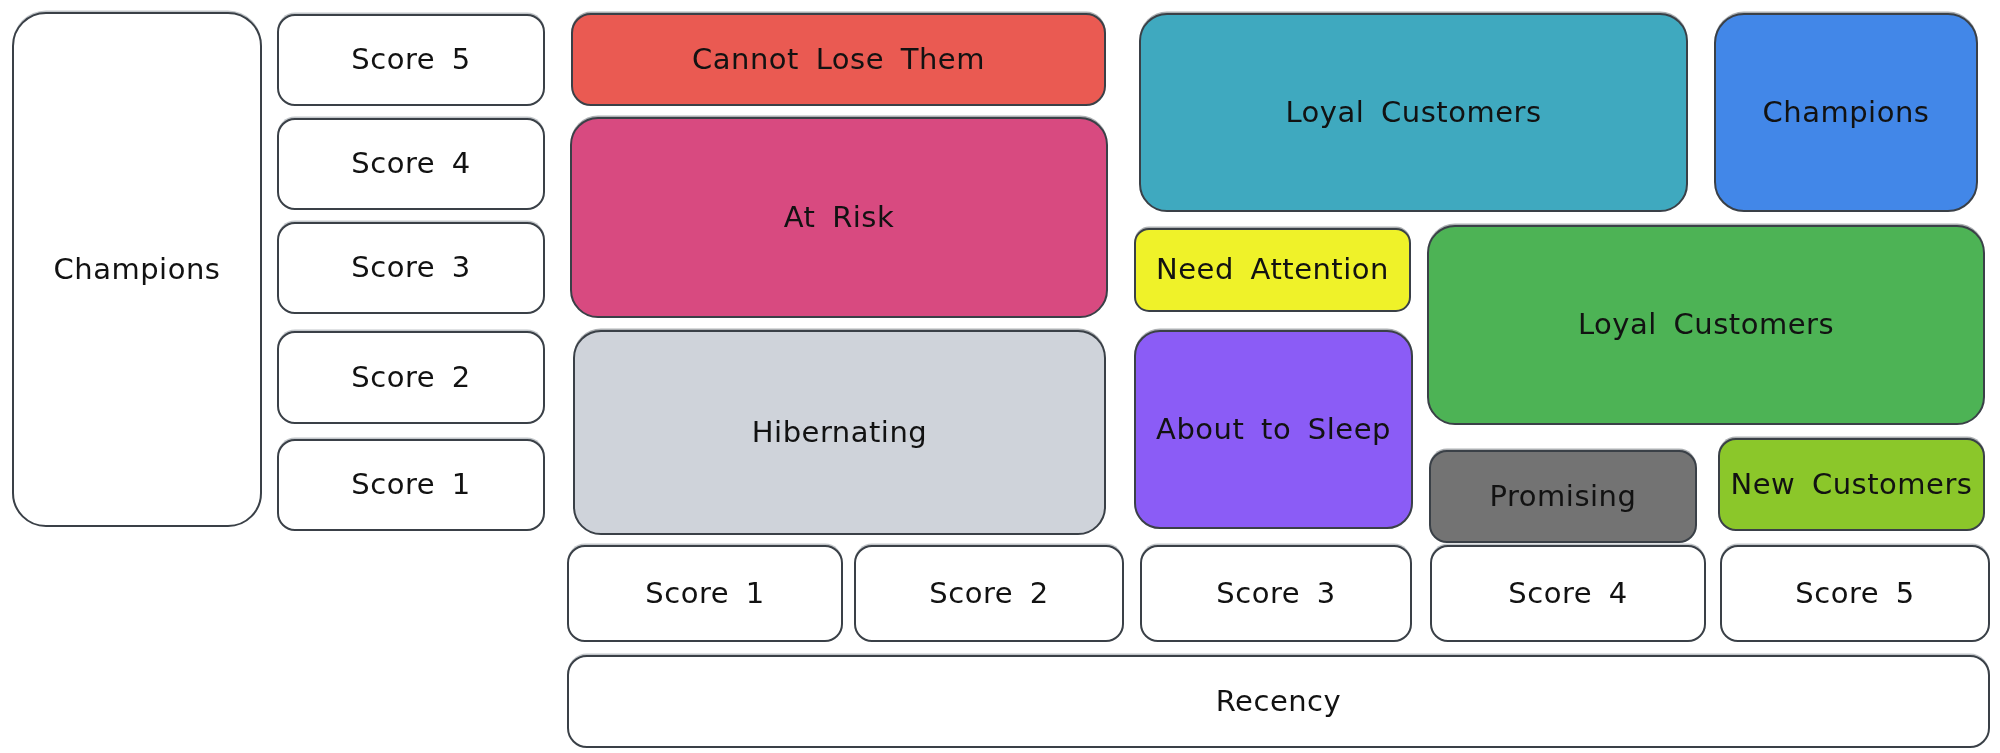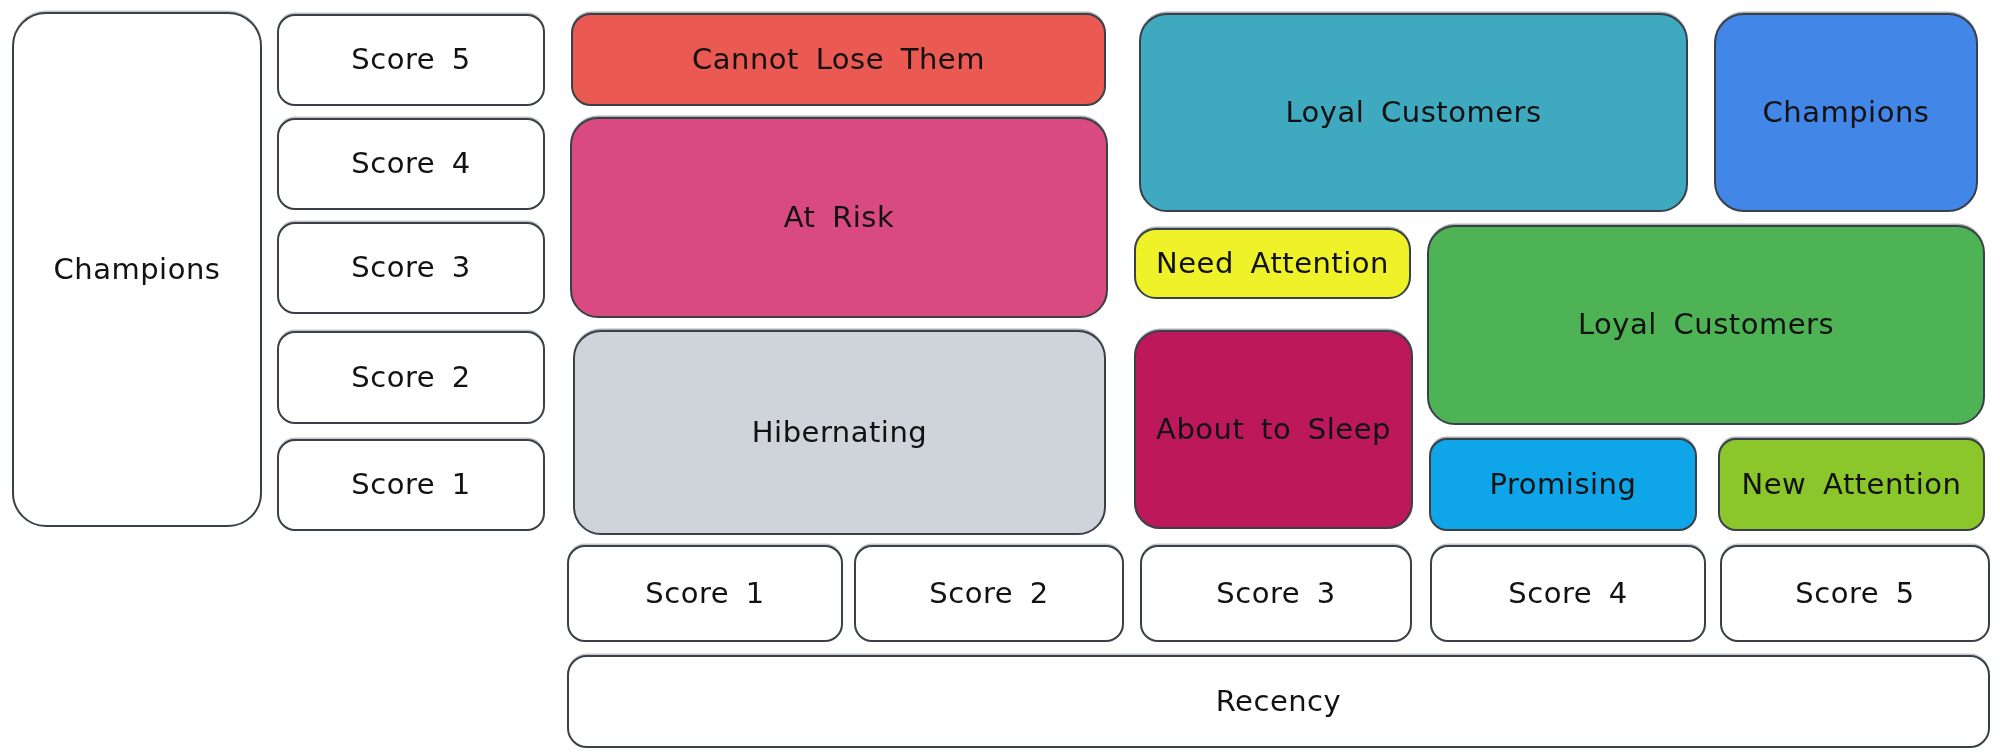--- a/index.html
+++ b/index.html
@@ -39,21 +39,21 @@
   #fscore-3       {left:277px; top:222px; width:268px; height:92px;}
   #fscore-2       {left:277px; top:331px; width:268px; height:93px;}
   #fscore-1       {left:277px; top:439px; width:268px; height:92px;}
 
   
   #seg-cannot     {left:571px;  top:13px;  width:535px; height:93px;  border-radius:20px;}
   #seg-atrisk     {left:570px;  top:117px; width:538px; height:201px; border-radius:28px;}
   #seg-hibernate  {left:573px;  top:330px; width:533px; height:205px; border-radius:28px;text-align:right;}
   #seg-loyal-top  {left:1139px; top:13px;  width:549px; height:199px; border-radius:28px;}
   #seg-champions  {left:1714px; top:13px;  width:264px; height:199px; border-radius:30px;}
-  #seg-need       {left:1134px; top:228px; width:277px; height:71px;  border-radius:22px;}
+  #seg-need       {left:1134px; top:228px; width:277px; height:84px;  border-radius:15px;}
   #seg-sleep      {left:1134px; top:330px; width:279px; height:199px; border-radius:26px;}
   #seg-loyal-mid  {left:1427px; top:225px; width:558px; height:200px; border-radius:28px;}
   #seg-promising  {left:1429px; top:438px; width:268px; height:93px;  border-radius:18px;}
   #seg-new        {left:1718px; top:438px; width:267px; height:93px;  border-radius:18px;}
 
   
   #rscore-1       {left:567px;  top:545px; width:276px; height:97px;}
   #rscore-2       {left:854px;  top:545px; width:270px; height:97px;}
   #rscore-3       {left:1140px; top:545px; width:272px; height:97px;}
   #rscore-4       {left:1430px; top:545px; width:276px; height:97px;}
@@ -78,27 +78,27 @@
   <div class="box seg" id="seg-cannot" style="background-color: rgb(234, 90, 82);">Cannot Lose Them</div>
 
   <div class="box seg" id="seg-hibernate" style="background-color: rgb(207, 211, 218);">Hibernating</div>
 
   <div class="box seg" id="seg-loyal-top" style="background-color: rgb(63, 169, 191);">Loyal Customers</div>
 
   <div class="box seg" id="seg-champions" style="background-color: rgb(66, 135, 232);">Champions</div>
 
   <div class="box seg" id="seg-need" style="background-color: rgb(239, 242, 41);">Need Attention</div>
 
-  <div class="box seg" id="seg-sleep" style="background-color: #be185d;">About to Sleep</div>
+  <div class="box seg" id="seg-sleep" style="background-color: #8b5cf6;">About to Sleep</div>
 
   <div class="box seg" id="seg-loyal-mid" style="background-color: rgb(77, 179, 85);">Loyal Customers</div>
 
-  <div class="box seg" id="seg-promising" style="background-color: #0ea5e9;">Promising</div>
+  <div class="box seg" id="seg-promising" style="background-color: #737373; margin-top: 12px;">Promising</div>
 
-  <div class="box seg" id="seg-new" style="background-color: rgb(139, 199, 42);">New Attention</div>
+  <div class="box seg" id="seg-new" style="background-color: rgb(139, 199, 42);">New Customers</div>
 
   <div class="box plain" id="rscore-1">Score 1</div>
   <div class="box plain" id="rscore-2">Score 2</div>
   <div class="box plain" id="rscore-3">Score 3</div>
   <div class="box plain" id="rscore-4">Score 4</div>
   <div class="box plain" id="rscore-5">Score 5</div>
 
   <div class="box plain" id="recency-axis">Recency</div>
 
 </div>

